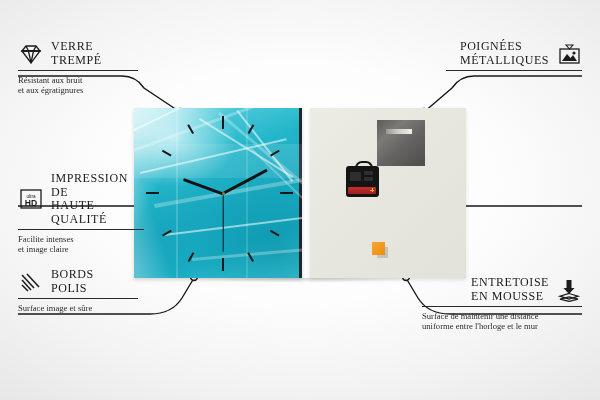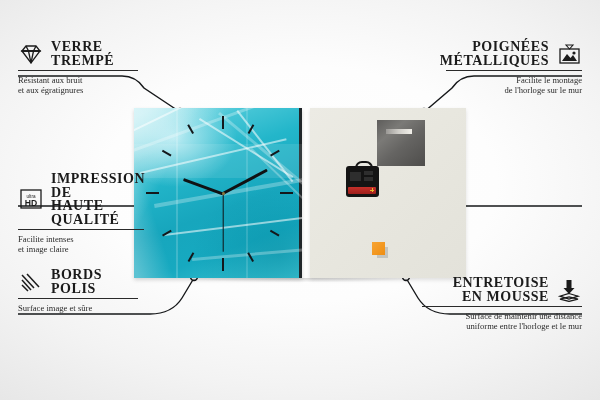--- a/index.html
+++ b/index.html
@@ -17,42 +17,42 @@
   
   svg.lines { position: absolute; left: 0; top: 0; width: 600px; height: 400px; pointer-events: none; }
 
   
   .feature { position: absolute; }
   .feature .head {
     display: flex; align-items: center; gap: 7px;
   }
   .feature .title {
     font-family: "Liberation Serif", serif;
-    font-weight: bold;
-    font-size: 14px;
+    font-weight: normal;
+    font-size: 12px;
     letter-spacing: 0.55px;
     line-height: 13.5px;
     color: #1b1b1b;
     text-transform: uppercase;
     white-space: pre-line;
   }
   .feature .rule {
     height: 1px; background: #2a2a2a; margin: 3px 0 3.5px 0;
   }
   .feature .desc {
     font-family: "Liberation Serif", serif;
     font-size: 8.6px;
     line-height: 10.4px;
     color: #2b2b2b;
     white-space: pre-line;
   }
   .feature.left .head { justify-content: flex-start; }
   .feature.left .title, .feature.left .desc { text-align: left; }
   .feature.right .head { justify-content: flex-end; }
-  .feature.right .title, .feature.right .desc { text-align: right; }
+  .feature.right .title, .feature.right .desc { }
 
   .ficon { width: 26px; height: 24px; flex: 0 0 auto; display: block; }
   .feature.right .ficon { order: 2; }
 
   
   #product { position: absolute; left: 134px; top: 108px; width: 332px; height: 172px; }
 
   #clock-panel {
     position: absolute; left: 0; top: 0; width: 168px; height: 170px;
     background:
@@ -258,22 +258,20 @@
           <rect x="4" y="7" width="19" height="14"></rect>
           <path d="M13.5 7 L10 3 L17 3 Z" stroke-width="1.1"></path>
           <path d="M6 19 L11 12 L14.5 16 L17 13 L21 19 Z" fill="#1b1b1b" stroke="none"></path>
           <circle cx="18" cy="11" r="1.6" fill="#1b1b1b" stroke="none"></circle>
         </g>
       </svg>
       <div class="title">POIGNÉES
 MÉTALLIQUES</div>
     </div>
     <div class="rule"></div>
-    <div class="desc">Facilite le montage
-de l'horloge sur le mur</div>
   </div>
 
 
   <div class="feature right" style="right:18px; top:276px; width:160px;">
     <div class="head">
       <svg class="ficon" viewBox="0 0 26 24">
         <g fill="none" stroke="#1b1b1b" stroke-width="1.3">
           <path d="M10.5 2 L15.5 2 L15.5 10 L18.5 10 L13 16 L7.5 10 L10.5 10 Z" fill="#1b1b1b" stroke="none"></path>
           <path d="M13 15.5 L22 18.2 L13 21 L4 18.2 Z"></path>
           <path d="M13 18.8 L22 21.1 L13 23.4 L4 21.1 Z"></path>

